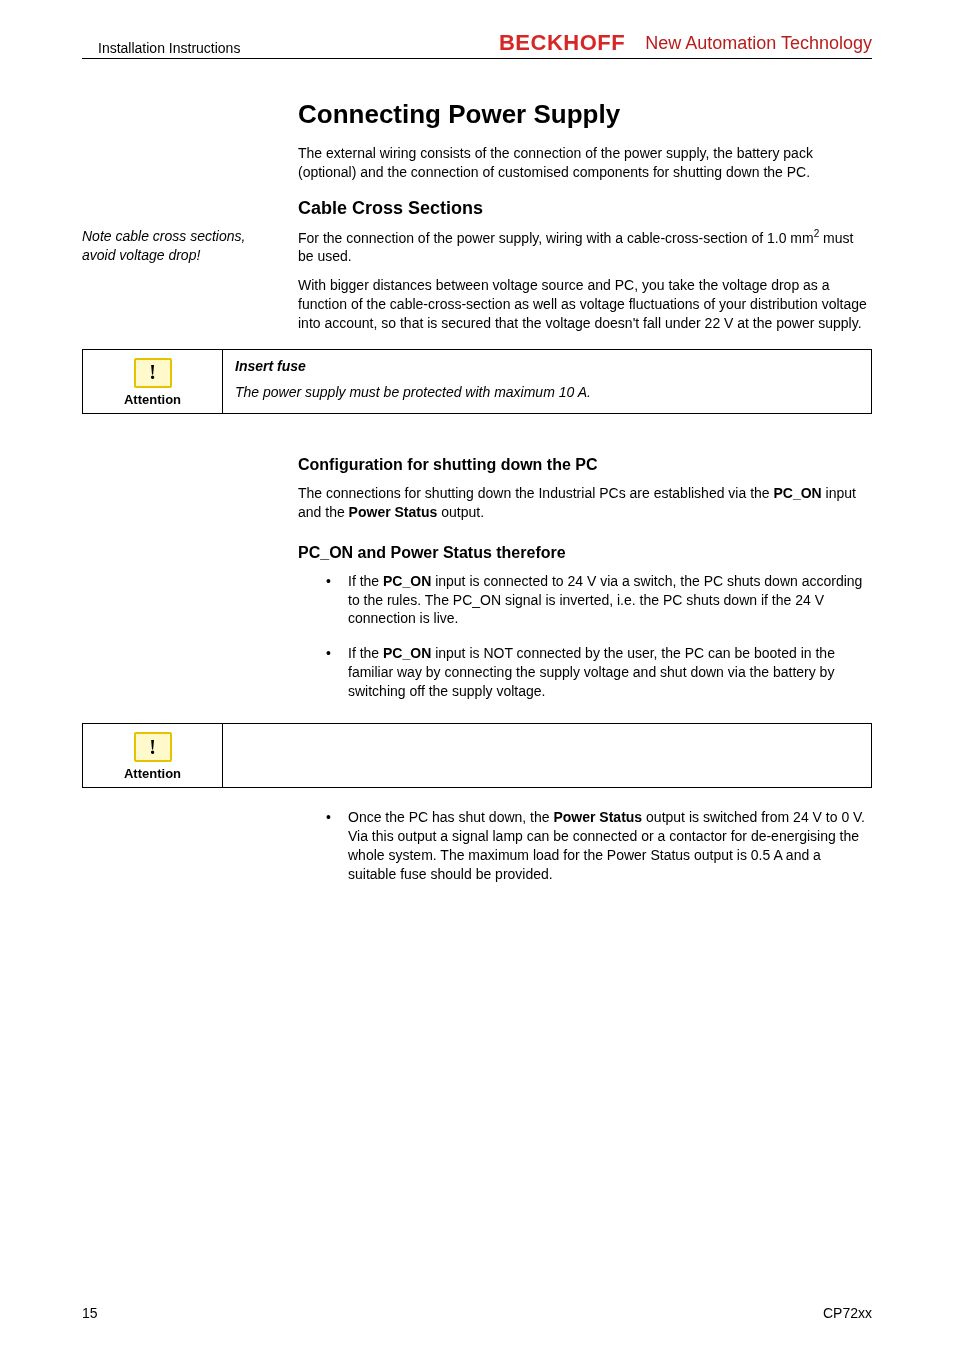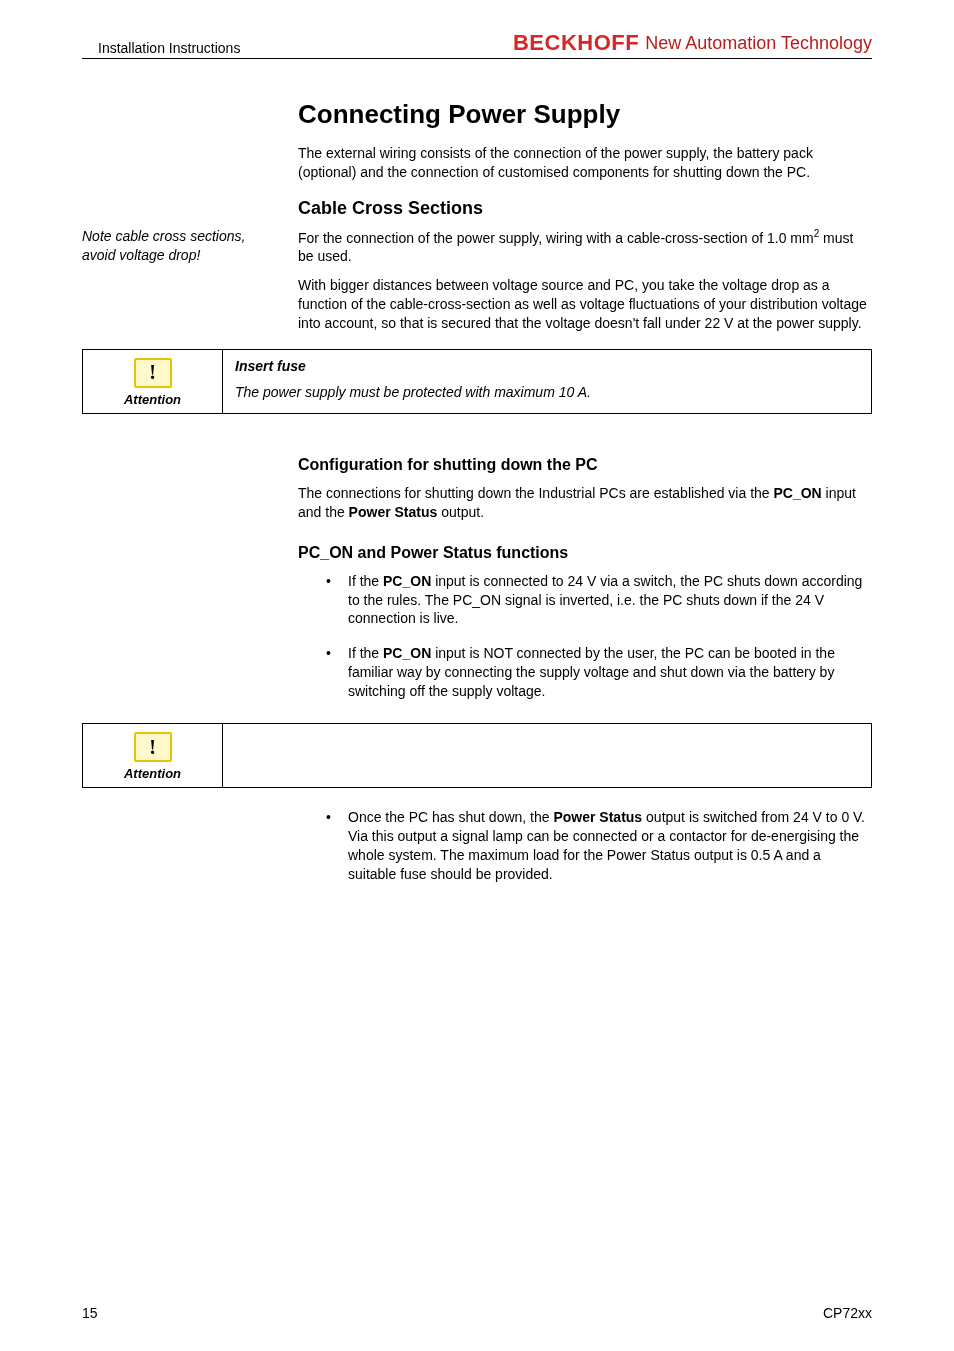--- a/index.html
+++ b/index.html
@@ -24,21 +24,21 @@
     padding-bottom: 2px;
     margin-bottom: 40px;
   }
   .header-left {
     font-size: 14px;
     margin-left: 16px;
   }
   .header-right {
     display: flex;
     align-items: center;
-    gap: 6px;
+    gap: 20px;
     justify-content: center;
   }
   .brand {
     color: #d72626;
     font-weight: bold;
     font-size: 22px;
     letter-spacing: 0.5px;
   }
   .brand-sub {
     font-size: 18px;
@@ -91,21 +91,20 @@
     padding: 8px 4px 6px 4px;
     font-size: 13px;
     display: flex;
     flex-direction: column;
     align-items: center;
     justify-content: center;
   }
   .attention-label {
     font-weight: bold;
     margin-top: 4px;
-    font-style: italic;
   }
   .attention-right {
     padding: 8px 12px;
     font-size: 14px;
     font-style: italic;
   }
   .attention-right .title {
     font-weight: bold;
     margin-bottom: 10px;
   }
@@ -206,21 +205,21 @@
   </div>
 
   <div class="row">
     <div></div>
     <div>
       <h3>Configuration for shutting down the PC</h3>
       <p>
         <span>The connections for shutting down the Industrial PCs are established via the </span><span class="bold">PC_ON</span><span> input and the </span><span class="bold">Power Status</span><span> output.</span>
       </p>
 
-      <h3>PC_ON and Power Status functions</h3>
+      <h3>PC_ON and Power Status therefore</h3>
       <ul class="bullets">
         <li>
           <span>If the </span><span class="bold">PC_ON</span><span> input is connected to 24 V via a switch, the PC shuts down according to the rules. The PC_ON signal is inverted, i.e. the PC shuts down if the 24 V connection is live.</span>
         </li>
         <li>
           <span>If the </span><span class="bold">PC_ON</span><span> input is </span><span class="ital">NOT</span><span> connected by the user, the PC can be booted in the familiar way by connecting the supply voltage and shut down via the battery by switching off the supply voltage.</span>
         </li>
       </ul>
     </div>
   </div>

